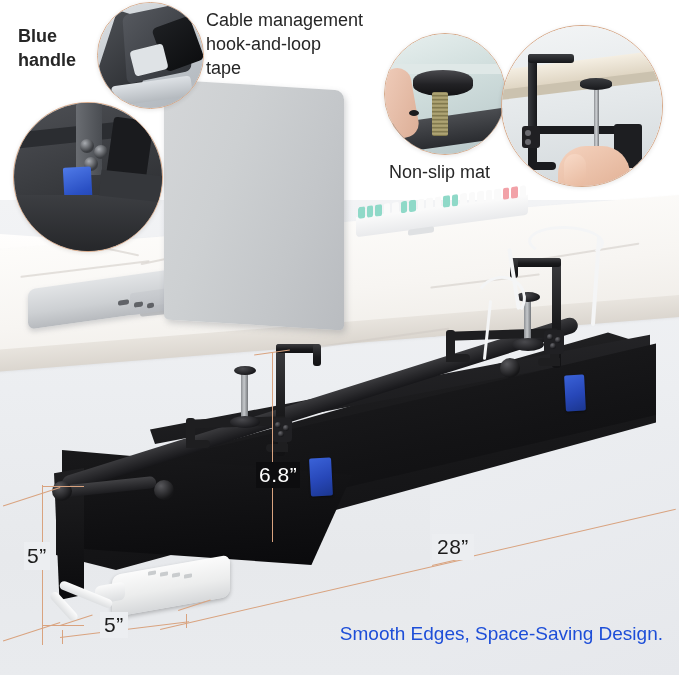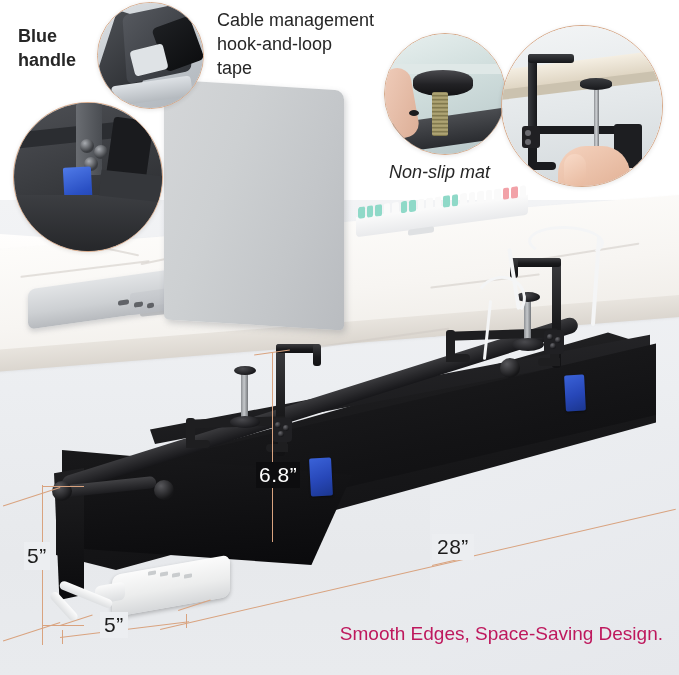--- a/index.html
+++ b/index.html
@@ -228,21 +228,21 @@
 
   
   .headline{
     position:absolute;right:16px;top:586px;
     font-size:33px;font-weight:bold;letter-spacing:.5px;
     color:#4472c4;
     text-align:right;
   }
   .subhead{
     position:absolute;right:16px;top:623px;
-    font-size:19px;color:#be185d;text-align:right;
+    font-size:19px;color:#1d4ed8;text-align:right;
   }
 </style>
 </head>
 <body>
 
 <div id="stage">
 
   <div class="bg-upper"></div>
   <div class="bg-lower"></div>
   <div class="bg-lower-right"></div>
@@ -452,21 +452,21 @@
     <div style="position:absolute;left:78px;top:52px;width:32px;height:12px;border-radius:50%/40%;background:linear-gradient(180deg,#3a3c40,#18191c);"></div>
     <div style="position:absolute;left:82px;top:132px;width:22px;height:10px;border-radius:50%;background:#202023;"></div>
     <div style="position:absolute;left:112px;top:98px;width:28px;height:44px;background:#1d1e21;border-radius:3px;"></div>
     <div style="position:absolute;left:56px;top:120px;width:72px;height:48px;background:linear-gradient(150deg,#f5d3bf,#e0ae92);border-radius:28px 28px 10px 10px;"></div>
     <div style="position:absolute;left:62px;top:128px;width:22px;height:34px;background:linear-gradient(150deg,#f8dac8,#e7b89d);border-radius:12px;"></div>
   </div>
 
   <div class="label-text" style="left:18px;top:24px;width:92px;font-weight:bold;">Blue
 handle</div>
 
-  <div class="label-text" style="left:217px;top:8px;width:190px;">Cable management
+  <div class="label-text" style="left:206px;top:8px;width:190px;">Cable management
 hook-and-loop
 tape</div>
 
-  <div class="label-text" style="left:389px;top:160px;width:150px;font-style:italic;">Non-slip mat</div>
+  <div class="label-text" style="left:389px;top:160px;width:150px;">Non-slip mat</div>
 
   <div class="subhead">Smooth Edges, Space-Saving Design.</div>
 
 </div>
 
 </body></html>

